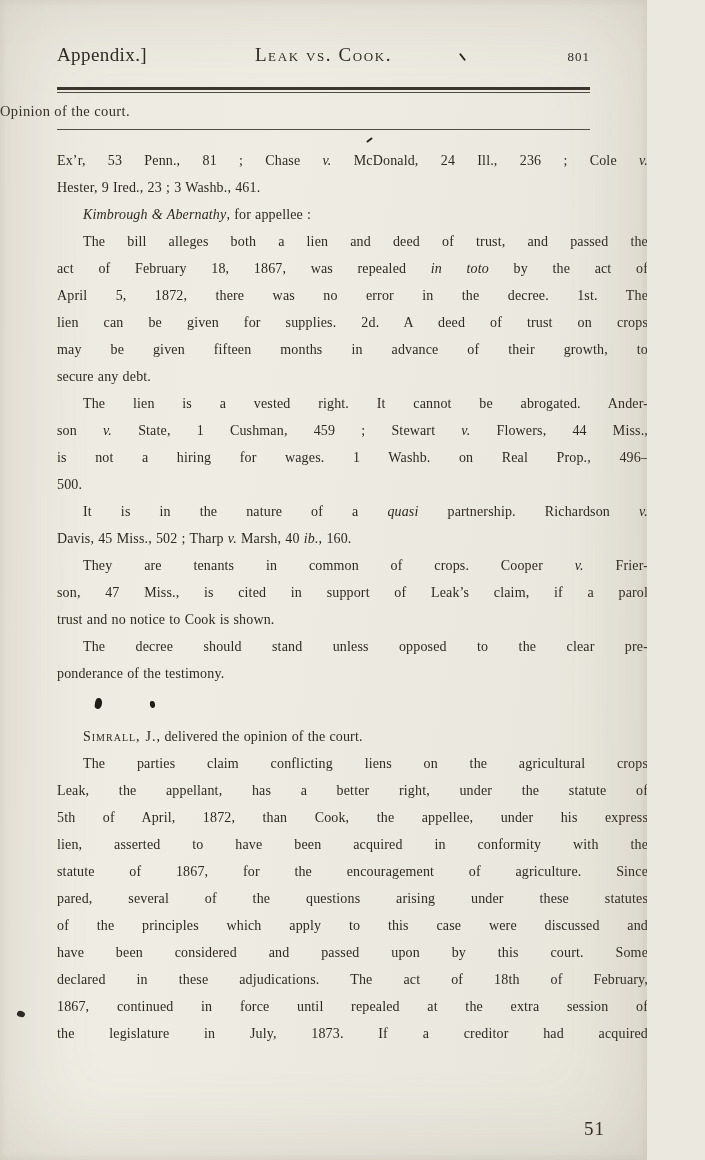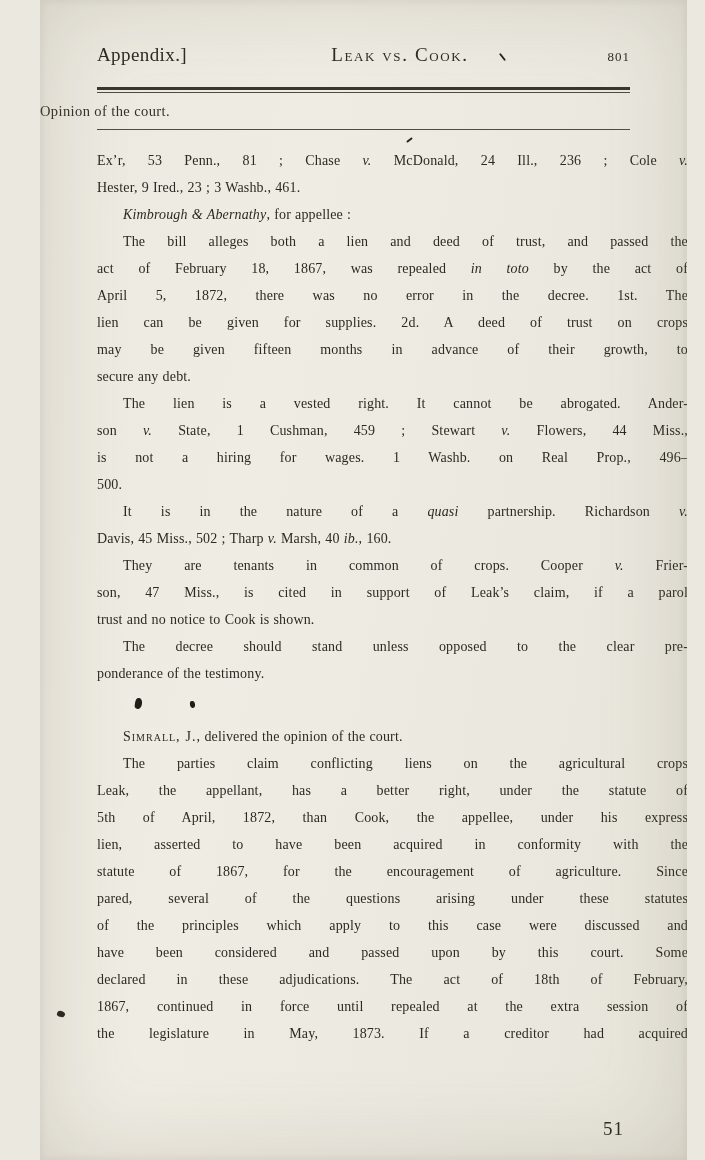--- a/index.html
+++ b/index.html
@@ -7,35 +7,34 @@
   body {
     width: 705px; height: 1160px;
     font-family: "Liberation Serif", "DejaVu Serif", serif;
   }
   .page {
     position: relative;
     width: 647px; height: 1160px;
     background: linear-gradient(100deg, #ece9e0 0%, #efecE3 35%, #ebe8df 70%, #e7e4da 100%);
     color: #2e2a23;
     overflow: hidden;
-    margin-left: 40px;
   }
   .page::after {
     content: '';
     position: absolute; inset: 0;
     box-shadow: inset 0 0 90px rgba(115,105,85,0.20), inset 0 0 10px rgba(115,105,85,0.12);
     pointer-events: none;
   }
   .running-head {
     display: flex; align-items: baseline;
     margin: 44px 57px 0 57px;
     font-size: 19px;
   }
   .rh-left  { flex: 1; text-align: left; letter-spacing: 0.4px; }
-  .rh-center{ flex: 1.3; text-align: right; font-variant: small-caps; letter-spacing: 1.6px; font-size: 19px; }
+  .rh-center{ flex: 1.3; text-align: center; font-variant: small-caps; letter-spacing: 1.6px; font-size: 19px; }
   .rh-right { flex: 1; text-align: right; font-size: 13px; letter-spacing: 1px; }
   .rules { margin: 21px 57px 0 57px; }
   .rule-heavy { height: 3px; background: #3a362d; }
   .rule-light { height: 1px; background: #514c42; margin-top: 2px; }
   .subhead {
     text-align: left;
     font-size: 14.5px;
     letter-spacing: 0.4px;
     margin-top: 10px;
     color: #353128;
@@ -53,21 +52,21 @@
   .line { display: block; text-align: justify; text-align-last: justify; white-space: normal; }
   .line.endline { text-align-last: left; }
   .line.indent { text-indent: 26px; }
   .it { font-style: italic; }
   .sc { font-variant: small-caps; letter-spacing: 1px; }
   .ink-row { position: relative; height: 36px; }
   .blob { position: absolute; background: #211d17; border-radius: 50% 60% 55% 50%; }
   .blob.b1 { left: 38px; top: 11px; width: 7px; height: 11px; transform: rotate(12deg); }
   .blob.b2 { left: 93px; top: 14px; width: 5px; height: 7px; transform: rotate(-8deg); }
   .page-number {
-    position: absolute; top: 1118px; left: 563px;
+    position: absolute; top: 1118px; left: 584px;
     font-size: 19px; letter-spacing: 1px;
   }
   .speck { position: absolute; background: #2a261f; pointer-events: none; }
   .speck-check { left: 458px; top: 56px; width: 9px; height: 2px; transform: rotate(52deg); border-radius: 2px; }
   .speck-accent { left: 366px; top: 139px; width: 7px; height: 2px; transform: rotate(-38deg); border-radius: 2px; }
   .speck-margin { left: 17px; top: 1011px; width: 8px; height: 6px; transform: rotate(18deg); border-radius: 60% 50% 55% 45%; }
 </style>
 </head>
 <body>
 
@@ -134,21 +133,21 @@
         <span class="line indent"><span>The parties claim conflicting liens on the agricultural crops</span></span>
         <span class="line"><span>Leak, the appellant, has a better right, under the statute of</span></span>
         <span class="line"><span>5th of April, 1872, than Cook, the appellee, under his express</span></span>
         <span class="line"><span>lien, asserted to have been acquired in conformity with the</span></span>
         <span class="line"><span>statute of 1867, for the encouragement of agriculture. Since</span></span>
         <span class="line"><span>pared, several of the questions arising under these statutes</span></span>
         <span class="line"><span>of the principles which apply to this case were discussed and</span></span>
         <span class="line"><span>have been considered and passed upon by this court. Some</span></span>
         <span class="line"><span>declared in these adjudications. The act of 18th of February,</span></span>
         <span class="line"><span>1867, continued in force until repealed at the extra session of</span></span>
-        <span class="line"><span>the legislature in May, 1873. If a creditor had acquired</span></span>
+        <span class="line"><span>the legislature in July, 1873. If a creditor had acquired</span></span>
       </p>
     </div>
 
   <div class="page-number">51</div>
 
   <span class="speck speck-check"></span>
   <span class="speck speck-accent"></span>
   <span class="speck speck-margin"></span>
 
 </div>

